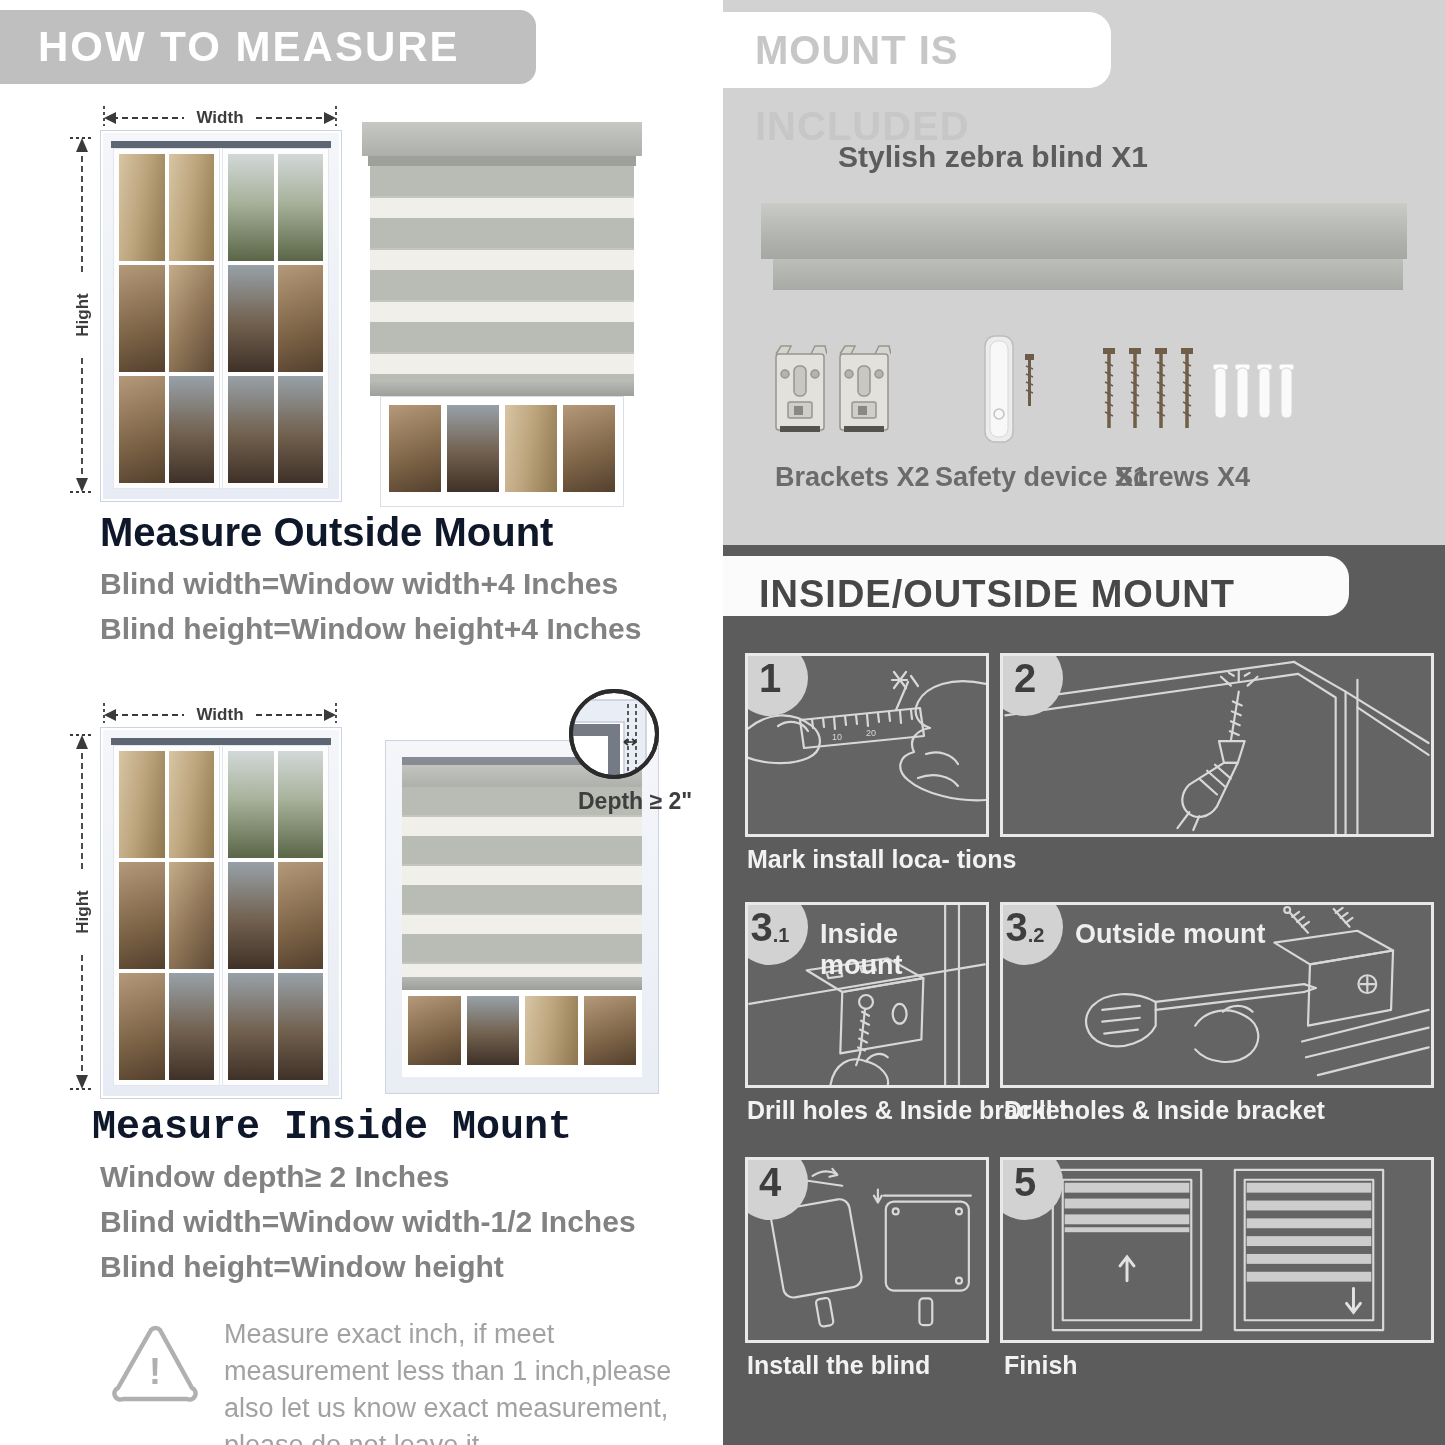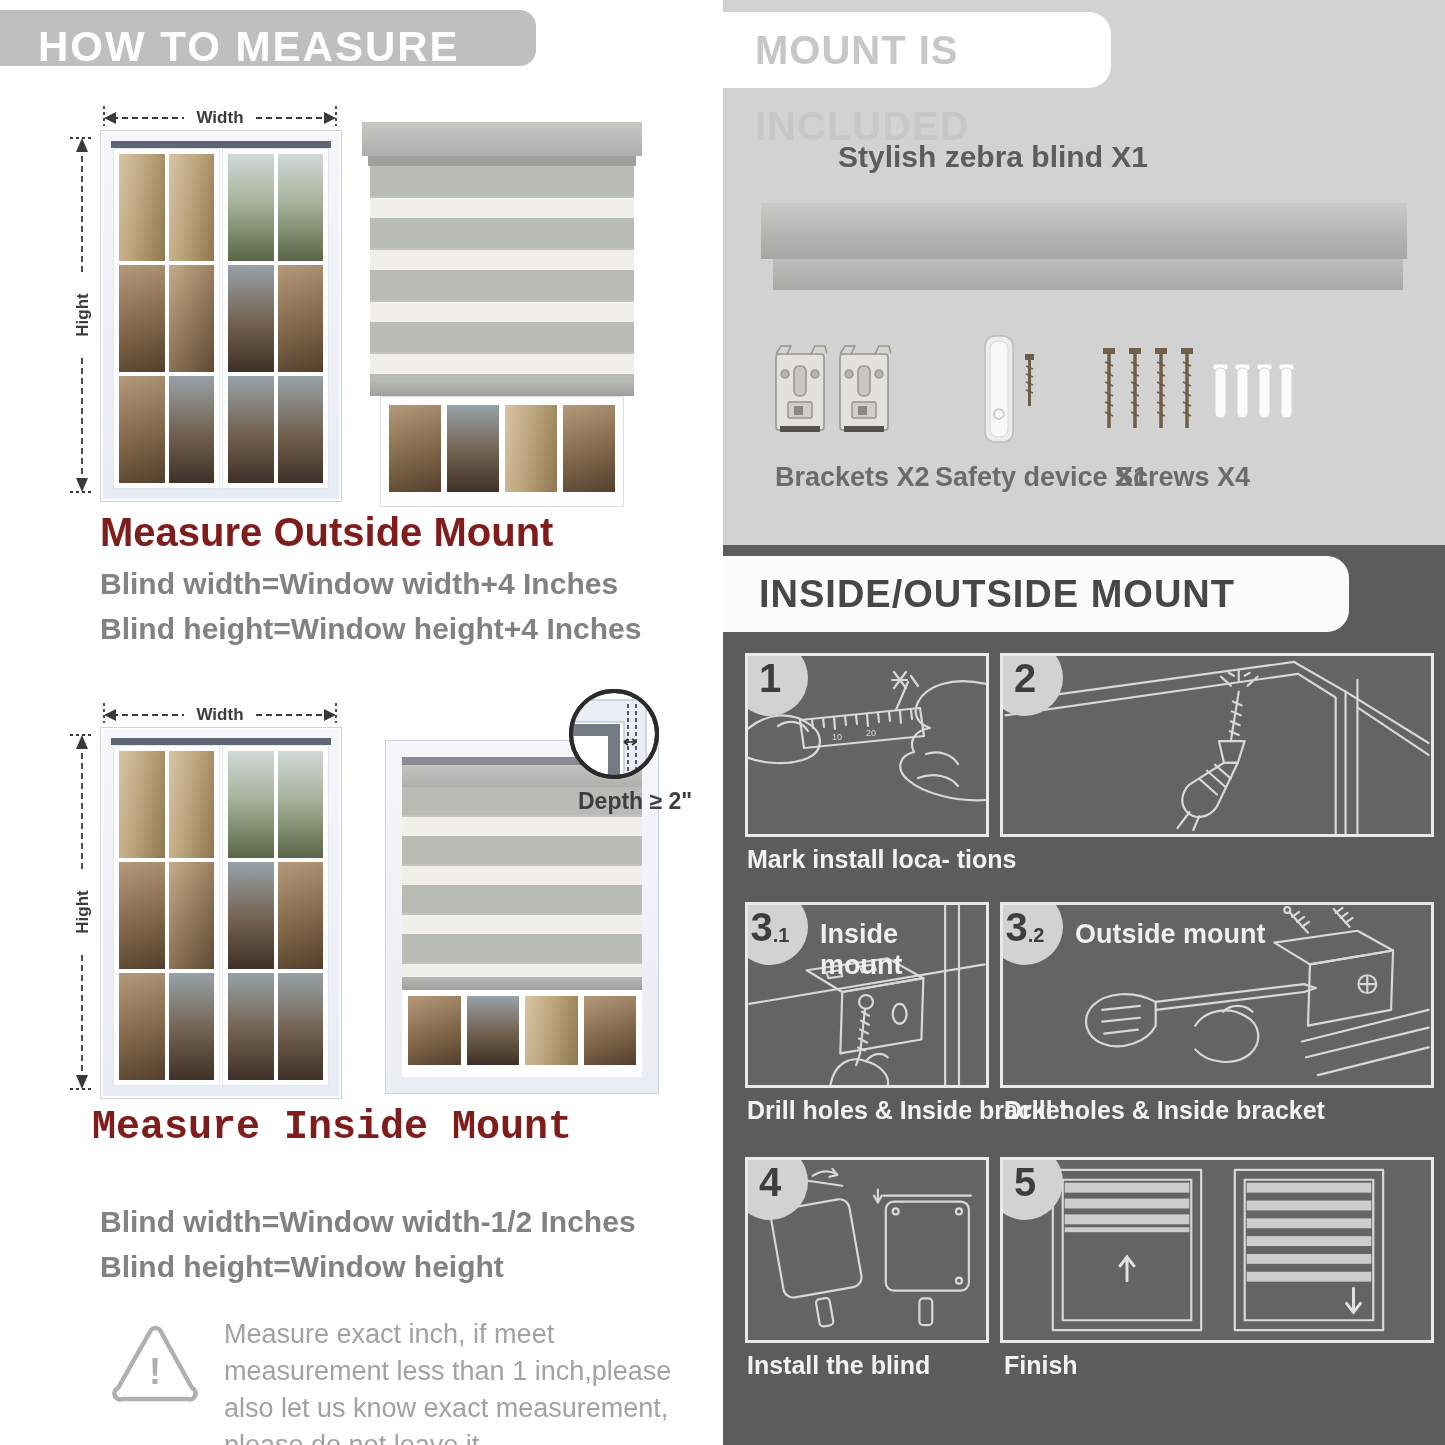--- a/index.html
+++ b/index.html
@@ -1,24 +1,24 @@
 <!DOCTYPE html>
 <html><head>
 <meta charset="utf-8">
 <style>
   html,body{margin:0;padding:0;}
   body{width:1445px;height:1445px;position:relative;background:#ffffff;
        font-family:"Liberation Sans",sans-serif;overflow:hidden;}
   .abs{position:absolute;}
 
   
-  .hdr-left{left:0;top:10px;width:498px;height:56px;background:#bfbfbf;
+  .hdr-left{left:0;top:10px;width:498px;height:74px;background:#bfbfbf;
             border-radius:0 16px 16px 0;color:#fff;font-size:42px;font-weight:bold;
             line-height:74px;padding-left:38px;letter-spacing:2px;}
-  .sec-heading{font-size:40px;font-weight:bold;color:#7f1d1d;}
+  .sec-heading{font-size:40px;font-weight:bold;color:#0f172a;}
   .formula{font-size:30px;font-weight:bold;color:#828282;}
   .warn-text{font-size:27px;color:#a2a2a2;line-height:37px;width:448px;}
 
   
   .winframe{background:linear-gradient(180deg,#f4f6fa,#e7ebf3);border:1px solid #ccd4e0;
             box-shadow:inset 0 0 0 2px #fff;}
   .lintel{position:absolute;left:10px;right:10px;top:10px;height:7px;background:#5f6673;}
   .sashes{position:absolute;left:13px;right:13px;top:18px;bottom:13px;display:flex;gap:4px;background:#fff;}
   .sash{flex:1;display:grid;grid-template-columns:1fr 1fr;grid-template-rows:1fr 1fr 1fr;
         gap:4px;border:5px solid #fdfdfd;outline:1px solid #e2e7ee;background:#fff;}
@@ -61,21 +61,21 @@
   .product-label{position:absolute;left:0;top:140px;width:540px;text-align:center;
                  font-size:30px;font-weight:bold;color:#5c5c5c;}
   .hr-top{position:absolute;left:38px;top:203px;width:646px;height:56px;
           background:linear-gradient(180deg,#c9ccc6,#b0b3ad 65%,#a5a8a2);}
   .hr-bot{position:absolute;left:50px;top:259px;width:630px;height:31px;
           background:linear-gradient(180deg,#bcbfb9,#a8aba5);}
   .item-label{position:absolute;font-size:27px;font-weight:bold;color:#6b6b6b;}
 
   
   .mnt-panel{left:723px;top:545px;width:722px;height:900px;background:#5c5c5c;}
-  .hdr-mnt{position:absolute;left:0;top:11px;width:590px;height:76px;background:#fbfbfb;
+  .hdr-mnt{position:absolute;left:0;top:11px;width:590px;height:60px;background:#fbfbfb;
            border-radius:0 22px 22px 0;color:#474747;font-size:38px;font-weight:bold;
            line-height:76px;padding-left:36px;letter-spacing:1px;}
   .step-panel{position:absolute;background:#646464;border:3px solid #e9e9e9;overflow:hidden;box-sizing:border-box;}
   .col1{left:22px;width:244px;}
   .col2{left:277px;width:434px;}
   .row1{top:108px;height:184px;}
   .row2{top:357px;height:186px;}
   .row3{top:612px;height:186px;}
   .badge{position:absolute;left:-16px;top:-16px;width:76px;height:76px;border-radius:50%;
          background:#d2d2d2;color:#3e3e3e;display:flex;align-items:center;justify-content:center;
@@ -229,20 +229,21 @@
       <path d="M2,38 H54 V96 H42 V50 H2 Z" fill="#757b85"></path>
       <line x1="62" y1="18" x2="62" y2="92" stroke="#333" stroke-width="1.6" stroke-dasharray="4 3"></line>
       <line x1="70" y1="18" x2="70" y2="92" stroke="#333" stroke-width="1.6" stroke-dasharray="4 3"></line>
       <path d="M58,56 h12 M58,56 l4,-3 M58,56 l4,3 M70,56 l-4,-3 M70,56 l-4,3" stroke="#333" stroke-width="1.6" fill="none"></path>
     </g>
     <circle cx="48" cy="48" r="43" fill="none" stroke="#2b2b2b" stroke-width="4"></circle>
   </svg>
   <div class="abs depth-label" style="left:578px;top:788px;">Depth ≥ 2"</div>
 
   <div class="abs sec-heading" style="left:92px;top:1105px;font-family:Liberation Mono, monospace;">Measure Inside Mount</div>
+  <div class="abs formula" style="left:100px;top:1160px;">Window depth≥ 2 Inches</div>
   <div class="abs formula" style="left:100px;top:1205px;">Blind width=Window width-1/2 Inches</div>
   <div class="abs formula" style="left:100px;top:1250px;">Blind height=Window height</div>
 
   <svg class="abs" style="left:112px;top:1322px;" width="86" height="82" viewBox="0 0 86 82">
     <path d="M39,8 a6,6 0 0 1 9,0 L80,66 a6,6 0 0 1 -5,11 H11 a6,6 0 0 1 -5,-11 Z" fill="none" stroke="#b0b0b0" stroke-width="4.5" stroke-linejoin="round"></path>
     <text x="43" y="62" text-anchor="middle" font-size="36" font-weight="bold" fill="#b0b0b0">!</text>
   </svg>
   <div class="abs warn-text" style="left:224px;top:1316px;">Measure exact inch, if meet measurement less than 1 inch,please also let us know exact measurement, please do not leave it</div>
 </div>
 

